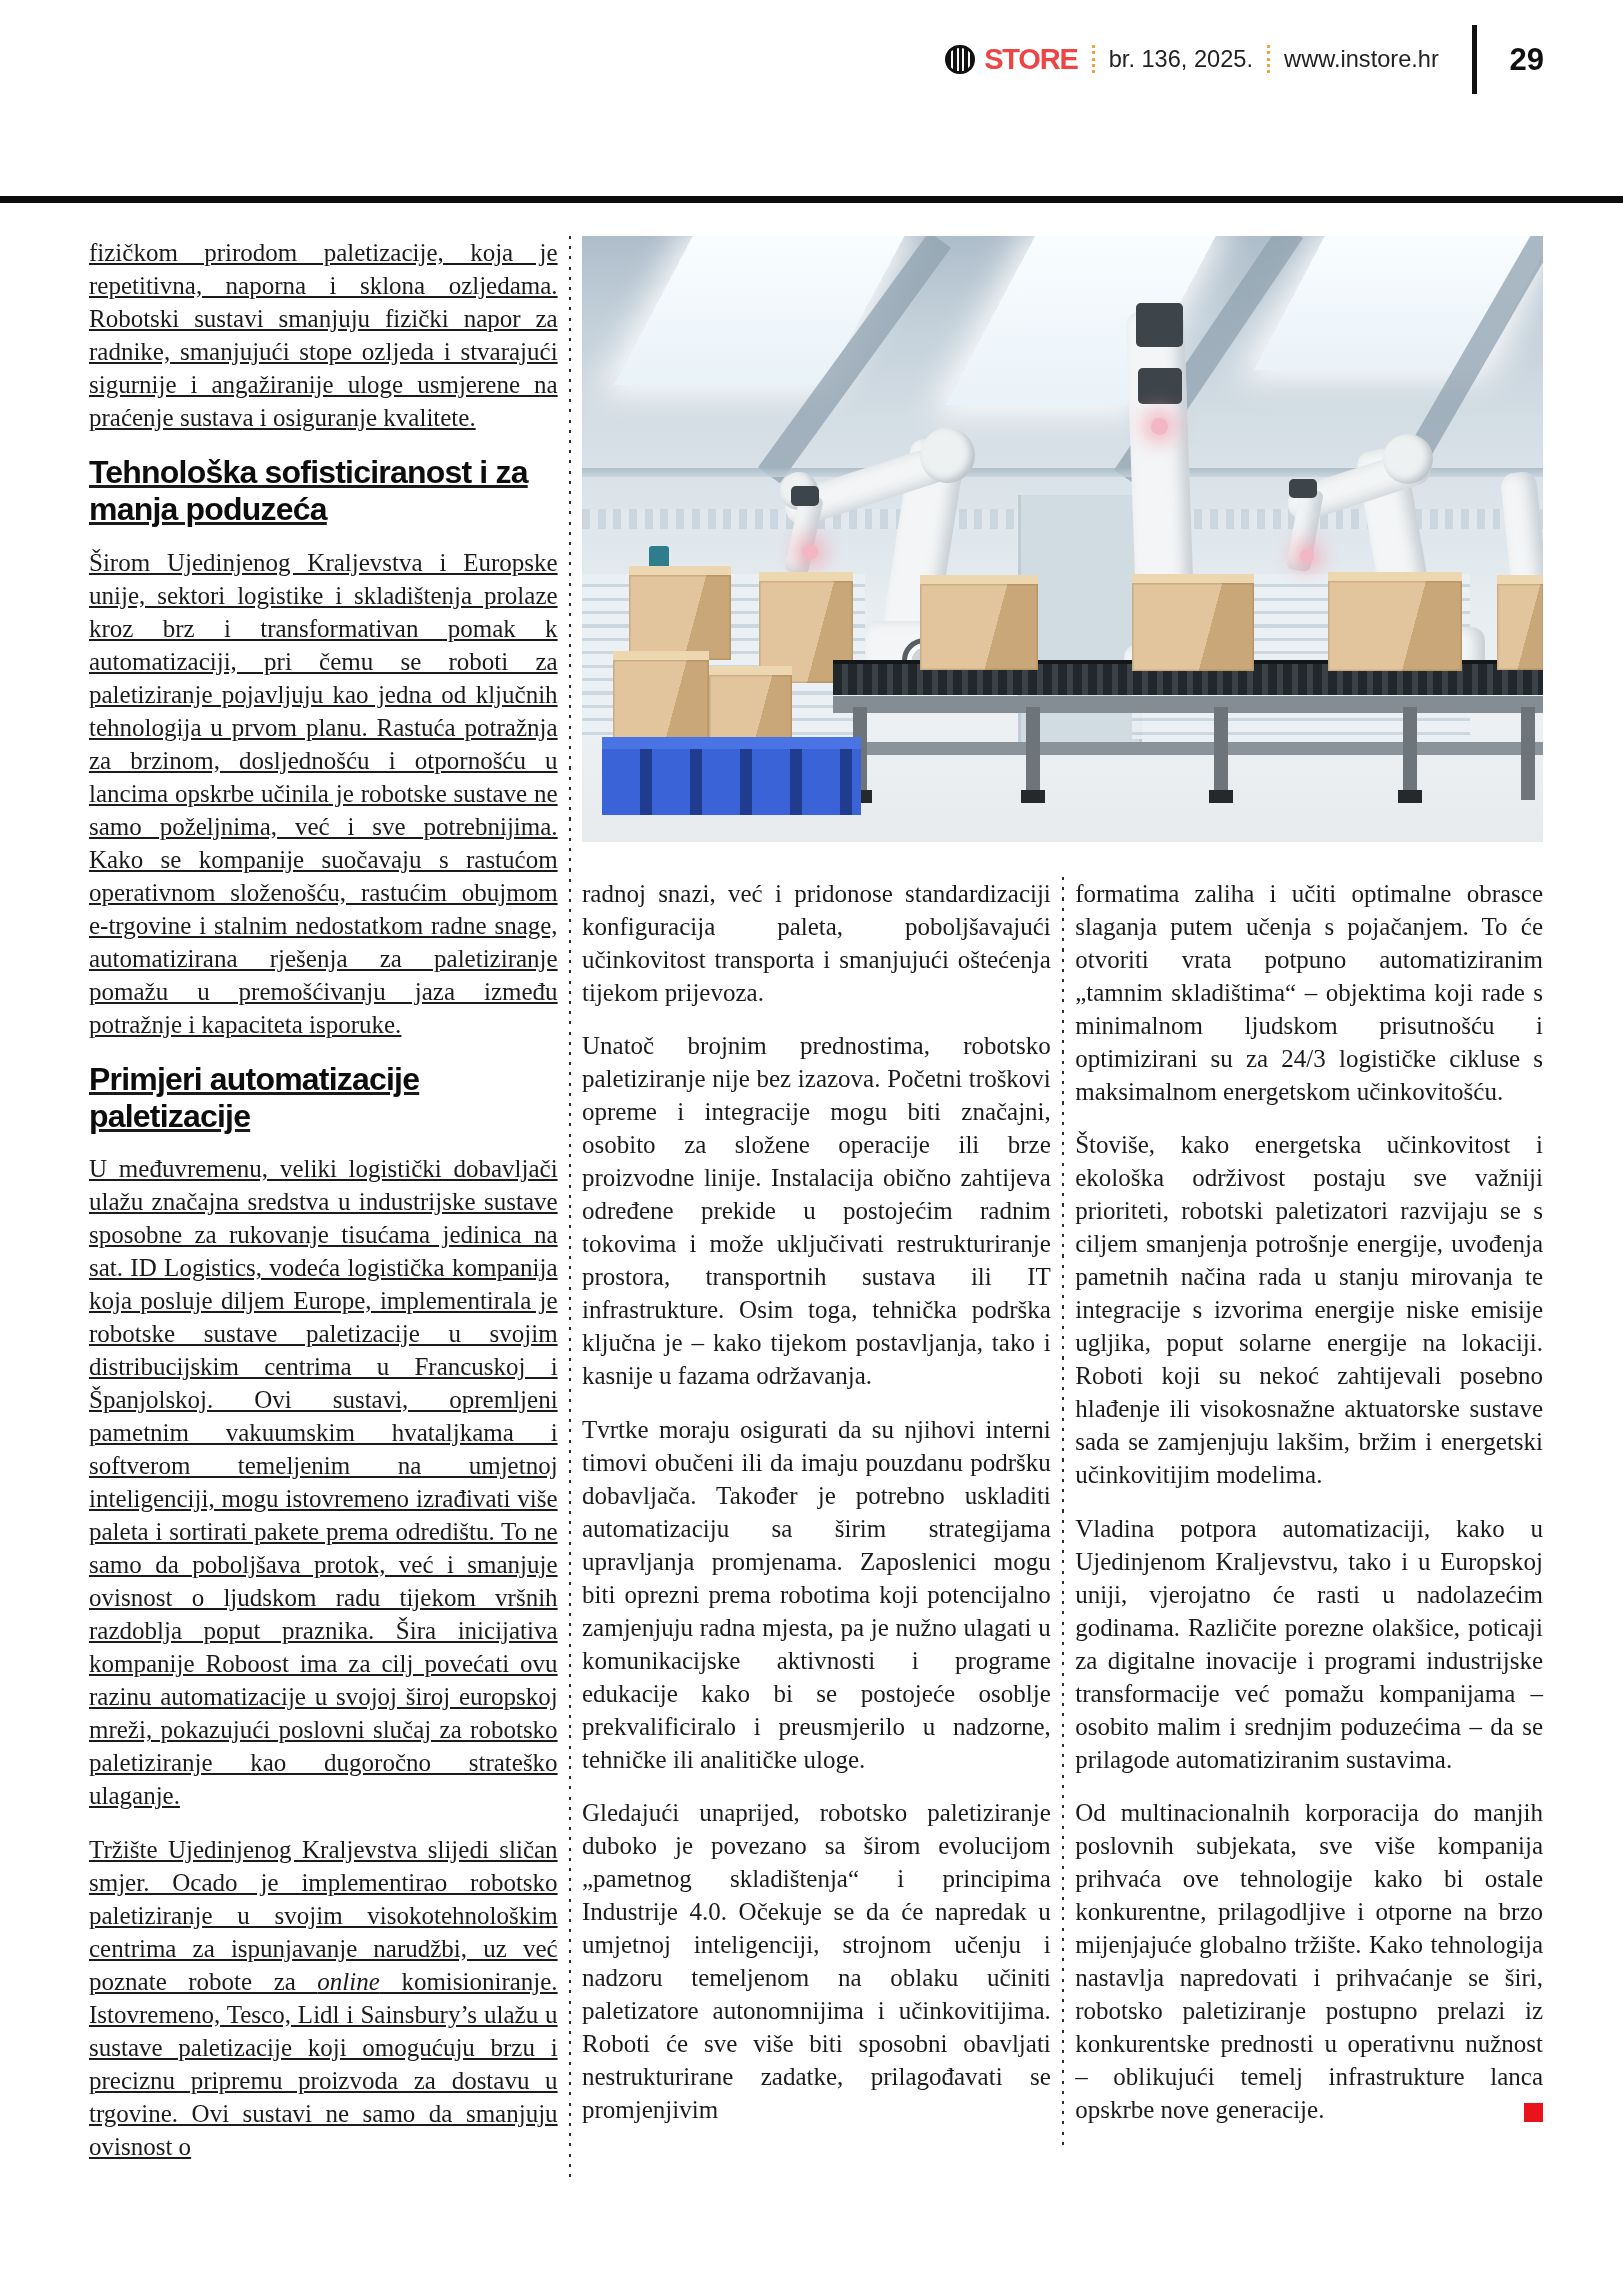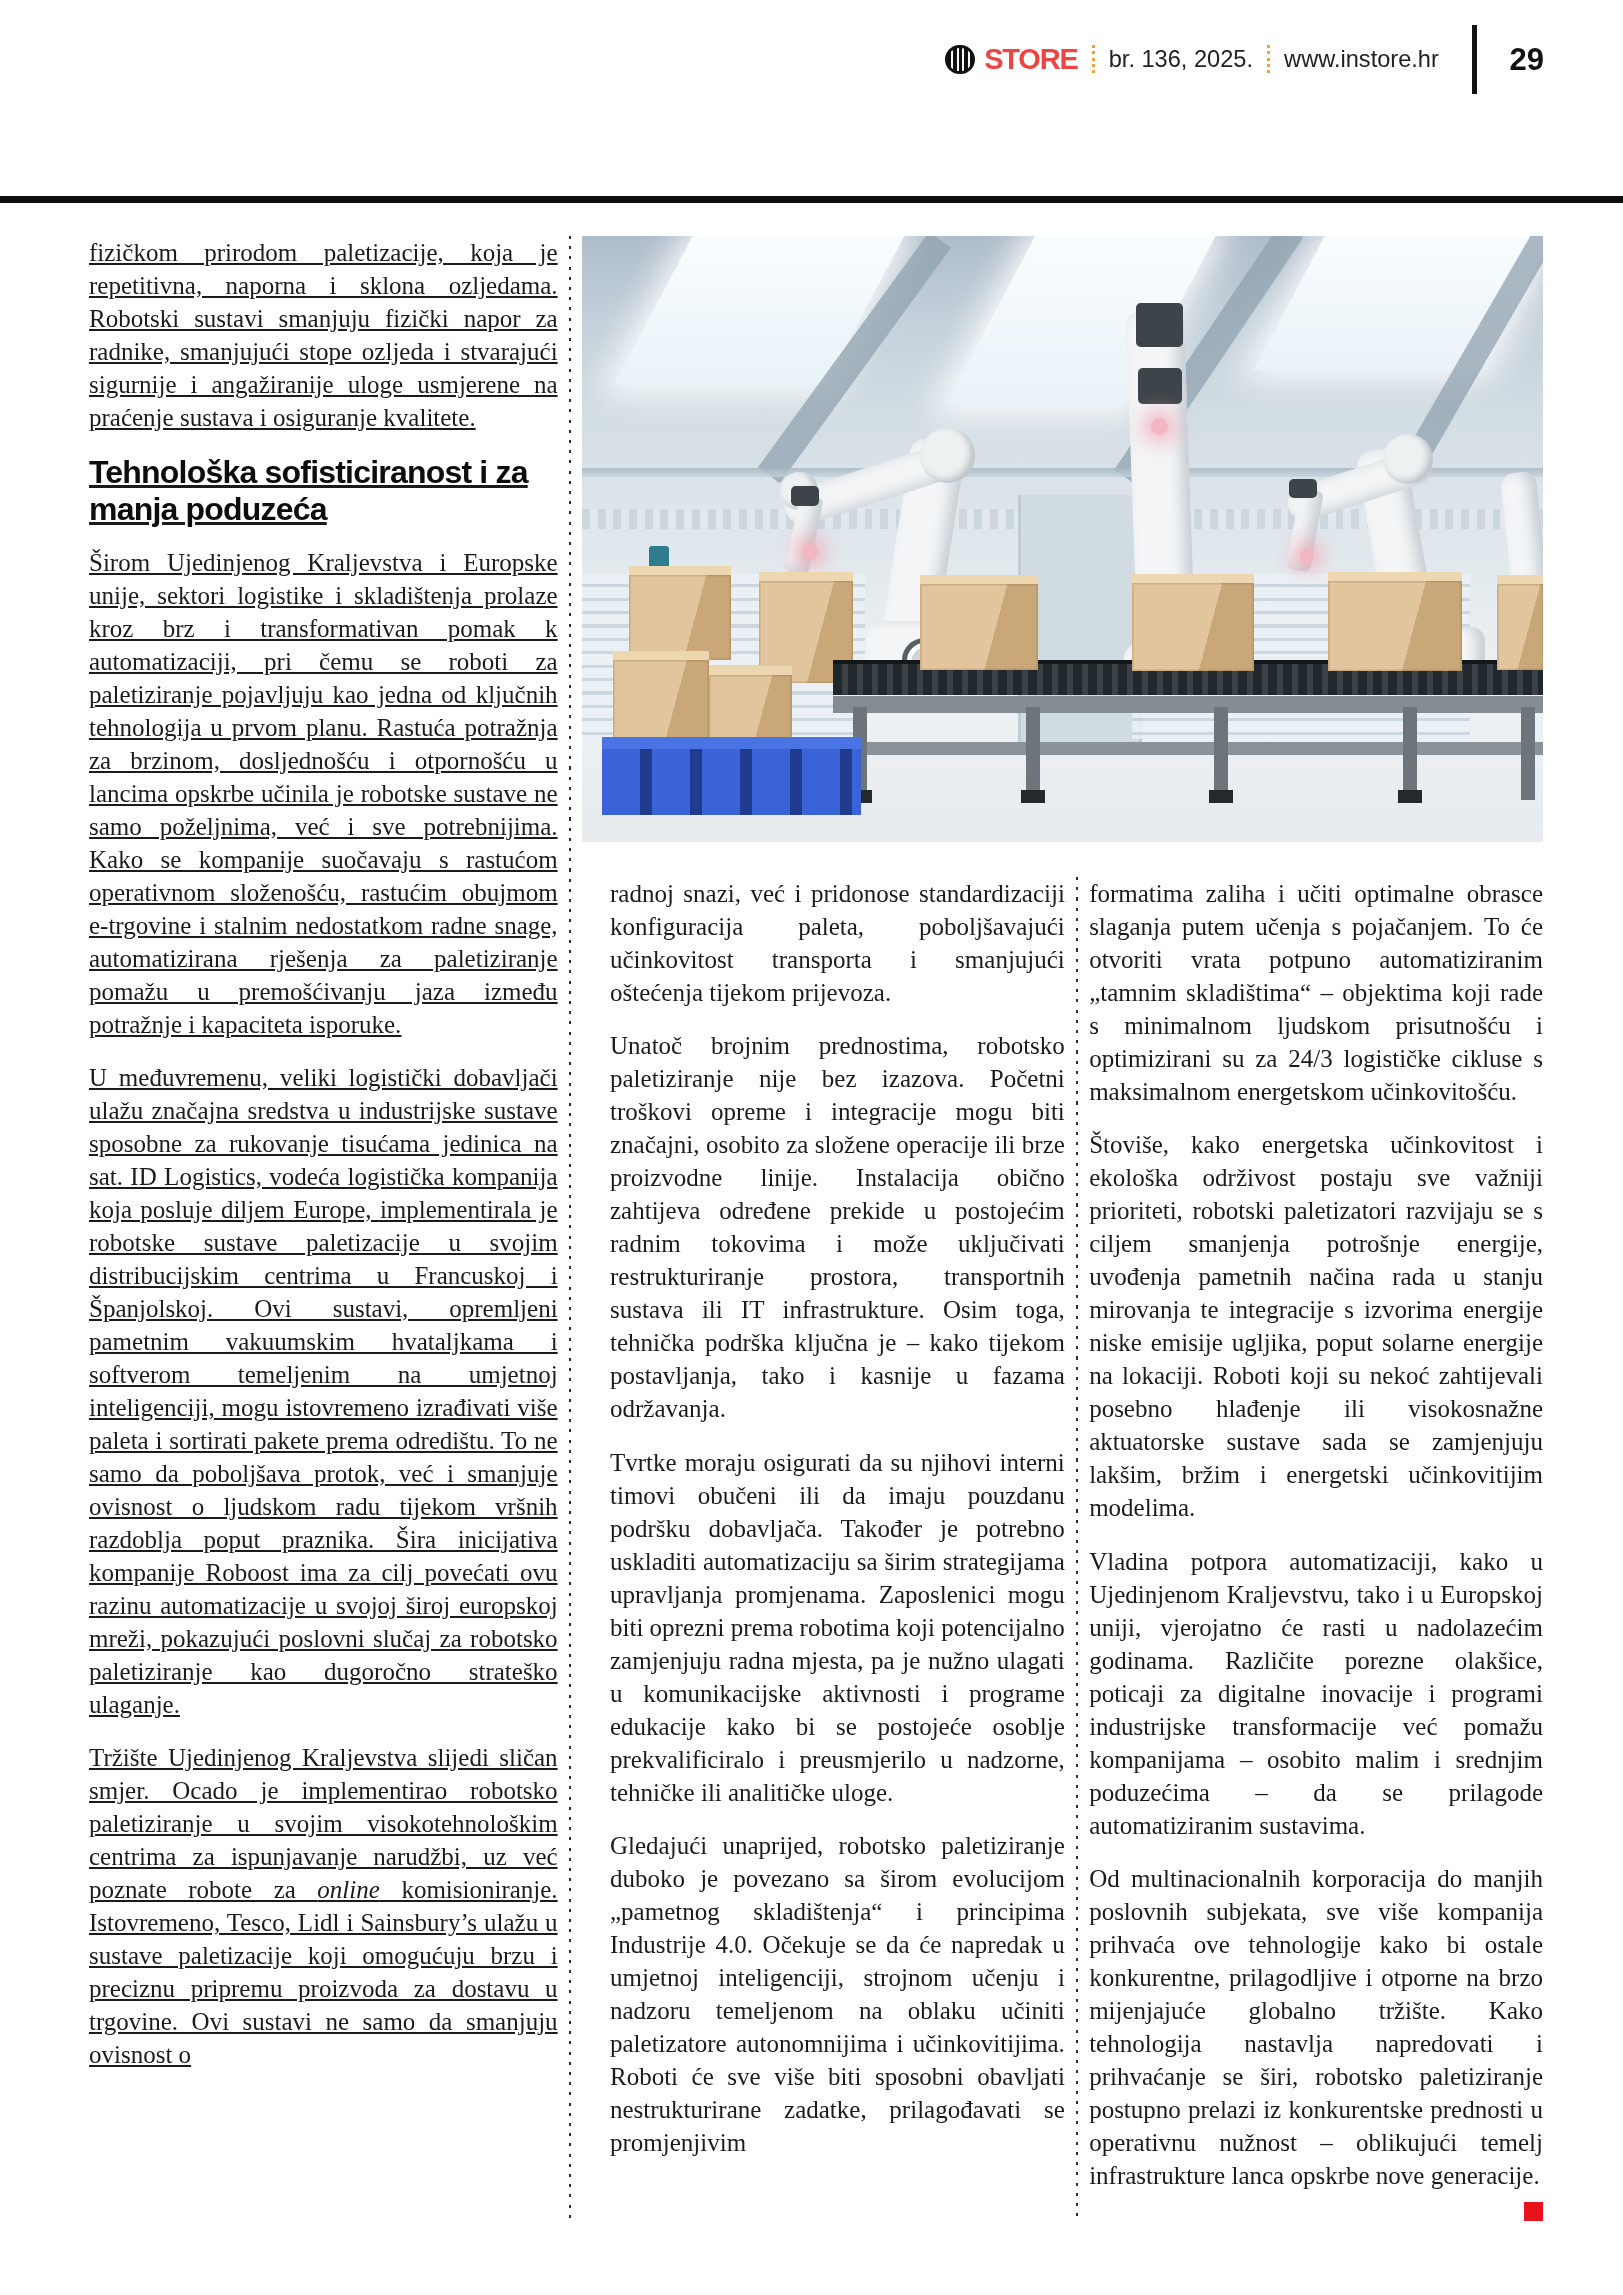--- a/index.html
+++ b/index.html
@@ -20,21 +20,21 @@
 
   .rule{position:absolute;top:196px;left:0;width:100%;height:7px;background:var(--rule-black,#0e0e0e);}
 
   
   .main{position:absolute;top:236px;left:89px;width:1454px;display:flex;align-items:stretch;}
   .col{color:#1b1b1b;}
   .col-left{width:469px;text-decoration:underline;}
   .vdiv{width:2.4px;margin:0 11px;align-self:stretch;
         background-image:repeating-linear-gradient(180deg,#2e2e2e 0 3.1px,transparent 3.1px 10.2px);}
   .right-wrap{width:961px;display:flex;flex-direction:column;}
-  .right-cols{display:flex;align-items:stretch;margin-left:28px;}
+  .right-cols{display:flex;align-items:stretch;}
   .col-mid{width:469px;}
   .col-right{width:468px;}
 
   .body-para{font-size:25px;line-height:33px;text-align:justify;margin:0 0 20.4px;}
   .body-para i{font-style:italic;}
   .col-heading{font-family:"Liberation Sans","DejaVu Sans",sans-serif;font-weight:700;
                font-size:32px;line-height:37px;letter-spacing:-0.8px;color:#0d0d0d;margin:20.4px 0 17.3px;}
   .end-mark{float:right;width:19px;height:19px;background:var(--accent-red,#e8131b);margin-top:9.4px;}
 
   
@@ -81,20 +81,21 @@
     <span class="page-num">29</span>
   </header>
 
   <div class="rule"></div>
 
   <main class="main">
     <section class="col col-left">
         <p class="body-para">fizičkom prirodom paletizacije, koja je repetitivna, naporna i sklona ozljedama. Robotski sustavi smanjuju fizički napor za radnike, smanjujući stope ozljeda i stvarajući sigurnije i angažiranije uloge usmjerene na praćenje sustava i osiguranje kvalitete.</p>
         <h2 class="col-heading">Tehnološka sofisticiranost i za manja poduzeća</h2>
         <p class="body-para">Širom Ujedinjenog Kraljevstva i Europske unije, sektori logistike i skladištenja prolaze kroz brz i transformativan pomak k automatizaciji, pri čemu se roboti za paletiziranje pojavljuju kao jedna od ključnih tehnologija u prvom planu. Rastuća potražnja za brzinom, dosljednošću i otpornošću u lancima opskrbe učinila je robotske sustave ne samo poželjnima, već i sve potrebnijima. Kako se kompanije suočavaju s rastućom operativnom složenošću, rastućim obujmom e-trgovine i stalnim nedostatkom radne snage, automatizirana rješenja za paletiziranje pomažu u premošćivanju jaza između potražnje i kapaciteta isporuke.</p>
+        <h2 class="col-heading">Primjeri automatizacije paletizacije</h2>
         <p class="body-para">U međuvremenu, veliki logistički dobavljači ulažu značajna sredstva u industrijske sustave sposobne za rukovanje tisućama jedinica na sat. ID Logistics, vodeća logistička kompanija koja posluje diljem Europe, implementirala je robotske sustave paletizacije u svojim distribucijskim centrima u Francuskoj i Španjolskoj. Ovi sustavi, opremljeni pametnim vakuumskim hvataljkama i softverom temeljenim na umjetnoj inteligenciji, mogu istovremeno izrađivati više paleta i sortirati pakete prema odredištu. To ne samo da poboljšava protok, već i smanjuje ovisnost o ljudskom radu tijekom vršnih razdoblja poput praznika. Šira inicijativa kompanije Roboost ima za cilj povećati ovu razinu automatizacije u svojoj široj europskoj mreži, pokazujući poslovni slučaj za robotsko paletiziranje kao dugoročno strateško ulaganje.</p>
         <p class="body-para"><span>Tržište Ujedinjenog Kraljevstva slijedi sličan smjer. Ocado je implementirao robotsko paletiziranje u svojim visokotehnološkim centrima za ispunjavanje narudžbi, uz već poznate robote za </span><i>online</i><span> komisioniranje. Istovremeno, Tesco, Lidl i Sainsbury’s ulažu u sustave paletizacije koji omogućuju brzu i preciznu pripremu proizvoda za dostavu u trgovine. Ovi sustavi ne samo da smanjuju ovisnost o</span></p>
       </section>
 
     <div class="vdiv"></div>
 
     <div class="right-wrap">
 
       <figure class="photo">
         <div class="ph sky" style="left:71px;top:0;width:212px;height:149px;"></div>

